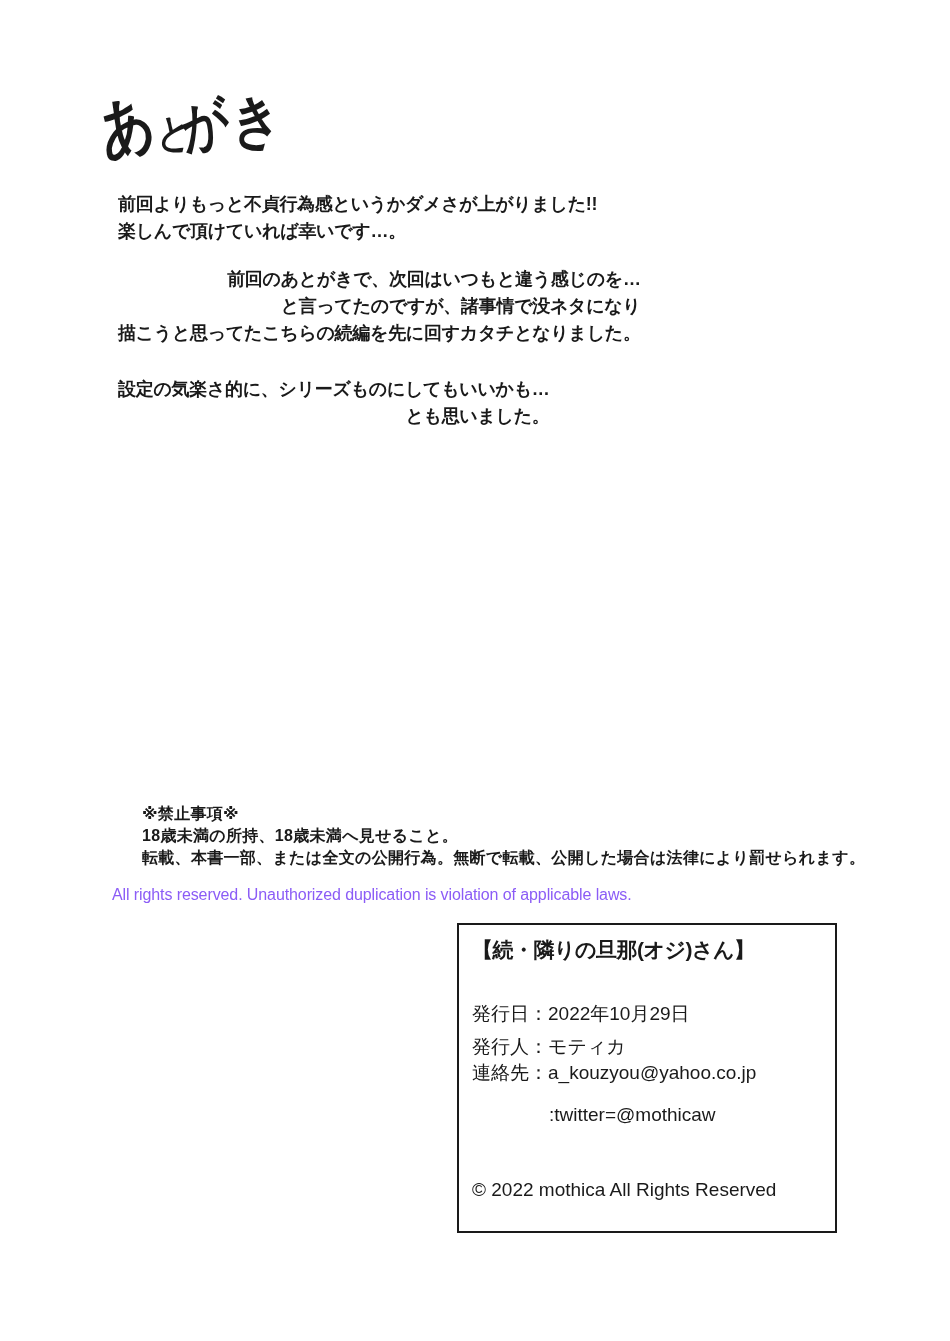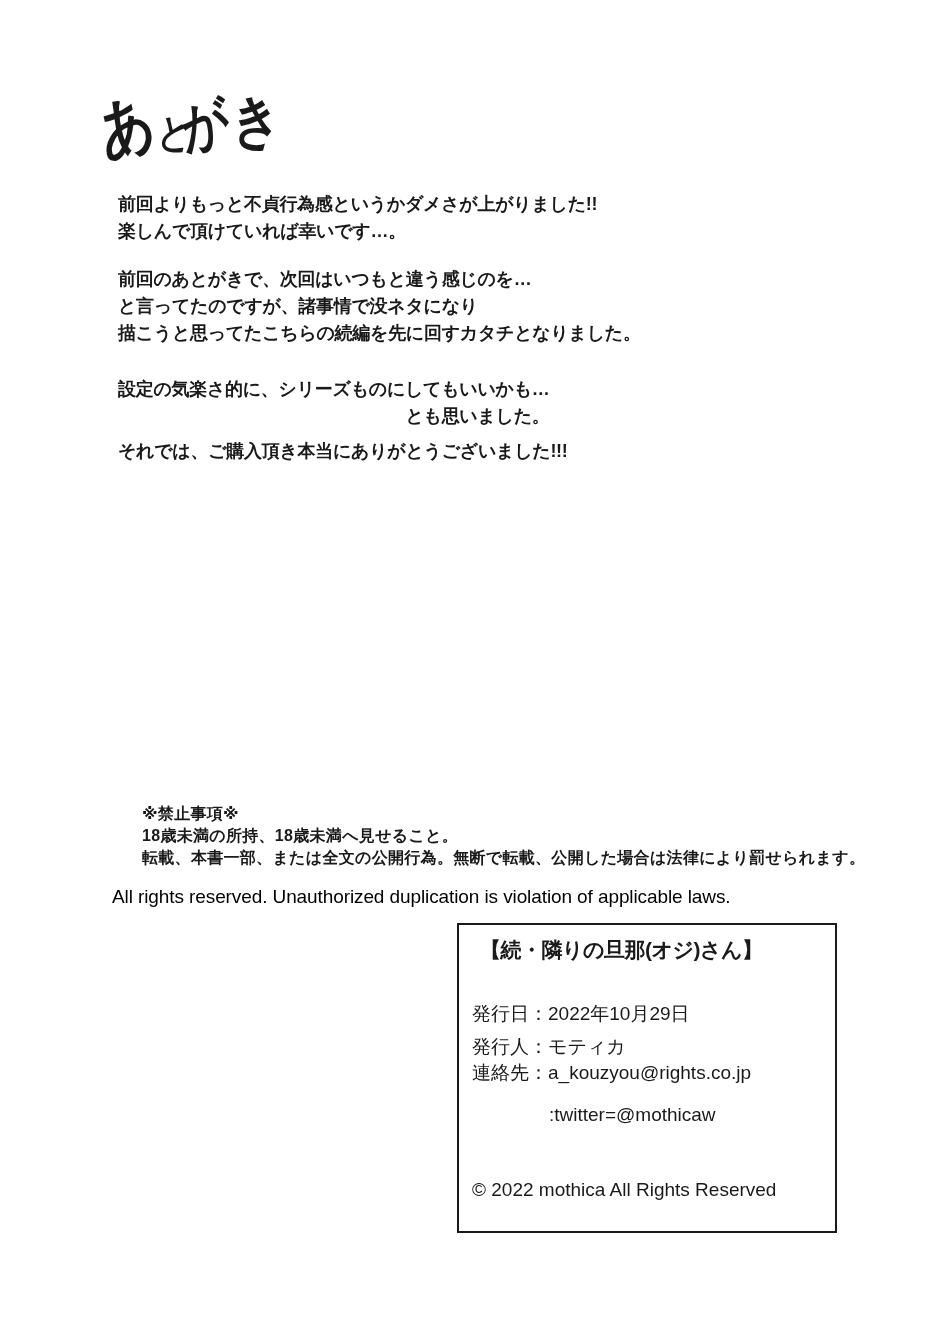--- a/index.html
+++ b/index.html
@@ -14,33 +14,33 @@
     transform:rotate(-3deg) scaleX(0.84);transform-origin:left bottom;line-height:1;
   }
   .tch{display:inline-block;transform-origin:center bottom;}
   .tch0{font-size:64px;transform:rotate(-12deg);}
   .tch1{font-size:40px;transform:translateY(2px) rotate(7deg);margin-left:-6px;}
   .tch2{font-size:56px;transform:rotate(-10deg);margin-left:-4px;}
   .tch3{font-size:58px;transform:rotate(-2deg);margin-left:-2px;}
 
   .para{position:absolute;left:118px;font-size:18px;line-height:27px;
         font-weight:600;letter-spacing:-0.3px;white-space:nowrap;}
-  .p1{top:191px;} .p2{top:266px;} .p3{top:376px;text-align:right;} .p4{top:438px;}
+  .p1{top:191px;} .p2{top:266px;text-align:right;} .p3{top:376px;text-align:right;} .p4{top:438px;}
 
   .notice{position:absolute;left:118px;top:803px;font-size:16px;line-height:22px;
           font-weight:600;letter-spacing:0.3px;white-space:nowrap;margin-left:24px;}
-  .legal-en{position:absolute;left:112px;top:886px;font-size:19px;
-            letter-spacing:-0.1px;white-space:nowrap;color:#000000;}
+  .legal-en{position:absolute;left:112px;top:886px;font-size:16px;
+            letter-spacing:-0.1px;white-space:nowrap;color:#8b5cf6;}
 
   .colophon{
     position:absolute;left:457px;top:923px;width:380px;height:310px;
     border:2px solid #1a1a1a;box-sizing:border-box;background:#ffffff;
   }
   .cline{position:absolute;left:13px;white-space:nowrap;font-size:19px;line-height:1.2;}
-  .c-title{top:12px;font-size:21px;font-weight:700;letter-spacing:-0.5px;margin-left:8px;}
+  .c-title{top:12px;font-size:21px;font-weight:700;letter-spacing:-0.5px;}
   .c-date{top:78px;}
   .c-pub{top:111px;}
   .c-mail{top:137px;}
   .c-tw{top:163px;left:90px;margin-top:16px;}
   .c-print{top:208px;}
   .c-copy{top:254px;}
 </style>
 </head>
 <body>
 
@@ -57,34 +57,31 @@
     <div>前回のあとがきで、次回はいつもと違う感じのを…</div>
     <div>と言ってたのですが、諸事情で没ネタになり</div>
     <div>描こうと思ってたこちらの続編を先に回すカタチとなりました。</div>
   </div>
 
   <div class="para p3">
     <div>設定の気楽さ的に、シリーズものにしてもいいかも…</div>
     <div>とも思いました。</div>
   </div>
 
-  <div class="para p4">
-    <div>それでは、ご購入頂き本当にありがとうございました!!!</div>
-  </div>
 
   <div class="notice">
     <div>※禁止事項※</div>
     <div>18歳未満の所持、18歳未満へ見せること。</div>
     <div>転載、本書一部、または全文の公開行為。無断で転載、公開した場合は法律により罰せられます。</div>
   </div>
 
   <div class="legal-en">All rights reserved. Unauthorized duplication is violation of applicable laws.</div>
 
   <div class="colophon">
     <div class="cline c-title">【続・隣りの旦那(オジ)さん】</div>
     <div class="cline c-date">発行日：2022年10月29日</div>
     <div class="cline c-pub">発行人：モティカ</div>
-    <div class="cline c-mail">連絡先：a_kouzyou@rights.co.jp</div>
+    <div class="cline c-mail">連絡先：a_kouzyou@yahoo.co.jp</div>
     <div class="cline c-tw">:twitter=@mothicaw</div>
     <div class="cline c-copy">© 2022 mothica All Rights Reserved</div>
   </div>
 
 </div>
 
 </body></html>

